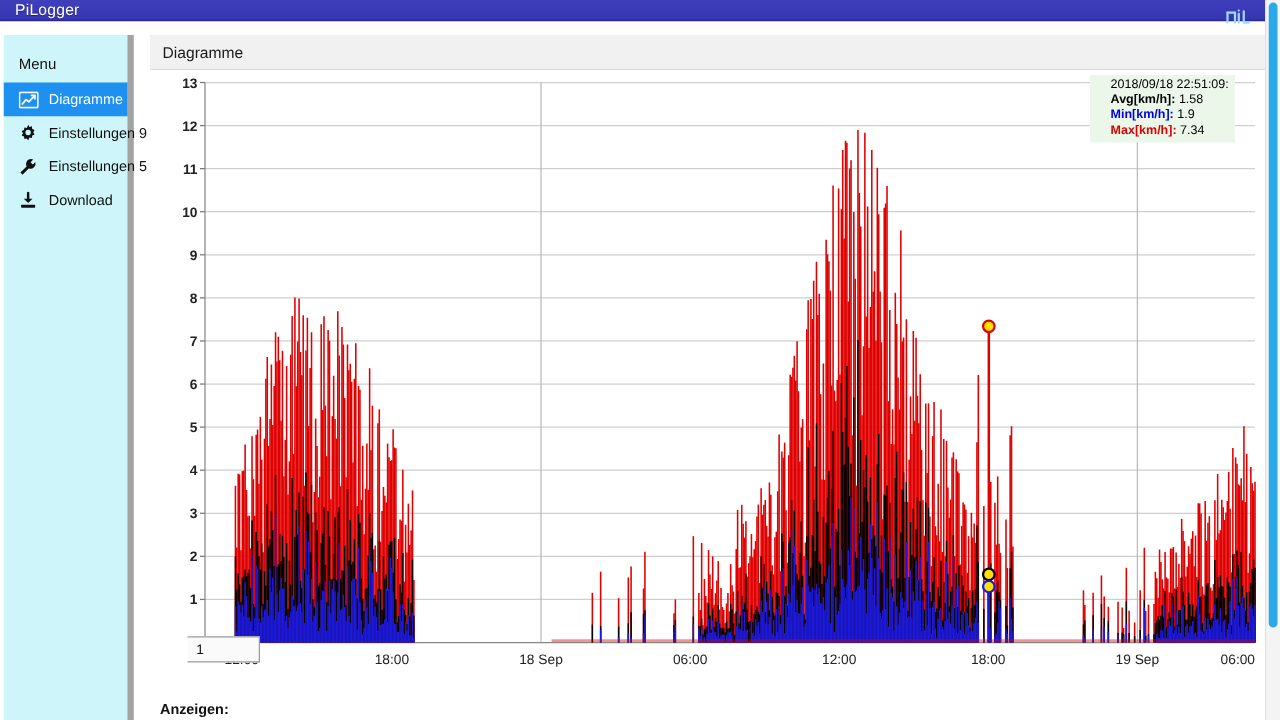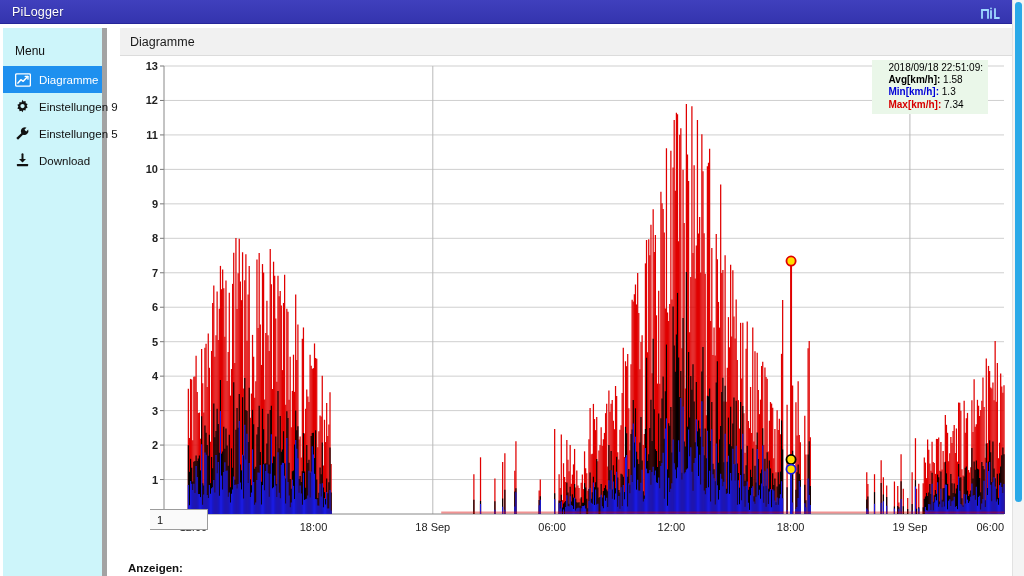--- a/index.html
+++ b/index.html
@@ -8,21 +8,21 @@
     width: 1024px; height: 576px;
     overflow: hidden;
     background: #ffffff;
     font-family: "Liberation Sans", sans-serif;
   }
   #app { position: relative; width: 1024px; height: 576px; overflow: hidden; }
 
   
   .topbar {
     position: absolute; top: 0; left: 0;
-    width: 1012px; height: 24px;
+    width: 1012px; height: 17px;
     background: #3b3bb5;
     background: linear-gradient(#4040bd, #3434ae);
     border-bottom: 1px solid #262699;
     display: flex; align-items: center;
   }
   .topbar-title {
     color: #ffffff;
     font-size: 12.5px;
     padding-left: 12px;
     letter-spacing: .2px;
@@ -1606,21 +1606,21 @@
         </svg>
 
       <div class="stats-box">
         <div>2018/09/18 22:51:09:</div>
         <div>
           <span class="k">Avg[km/h]:</span>
           <span>1.58</span>
         </div>
         <div>
           <span class="k min">Min[km/h]:</span>
-          <span>1.3</span>
+          <span>1.9</span>
         </div>
         <div>
           <span class="k max">Max[km/h]:</span>
           <span>7.34</span>
         </div>
       </div>
 
       <div class="series-legend">
         <span>1</span>
       </div>

